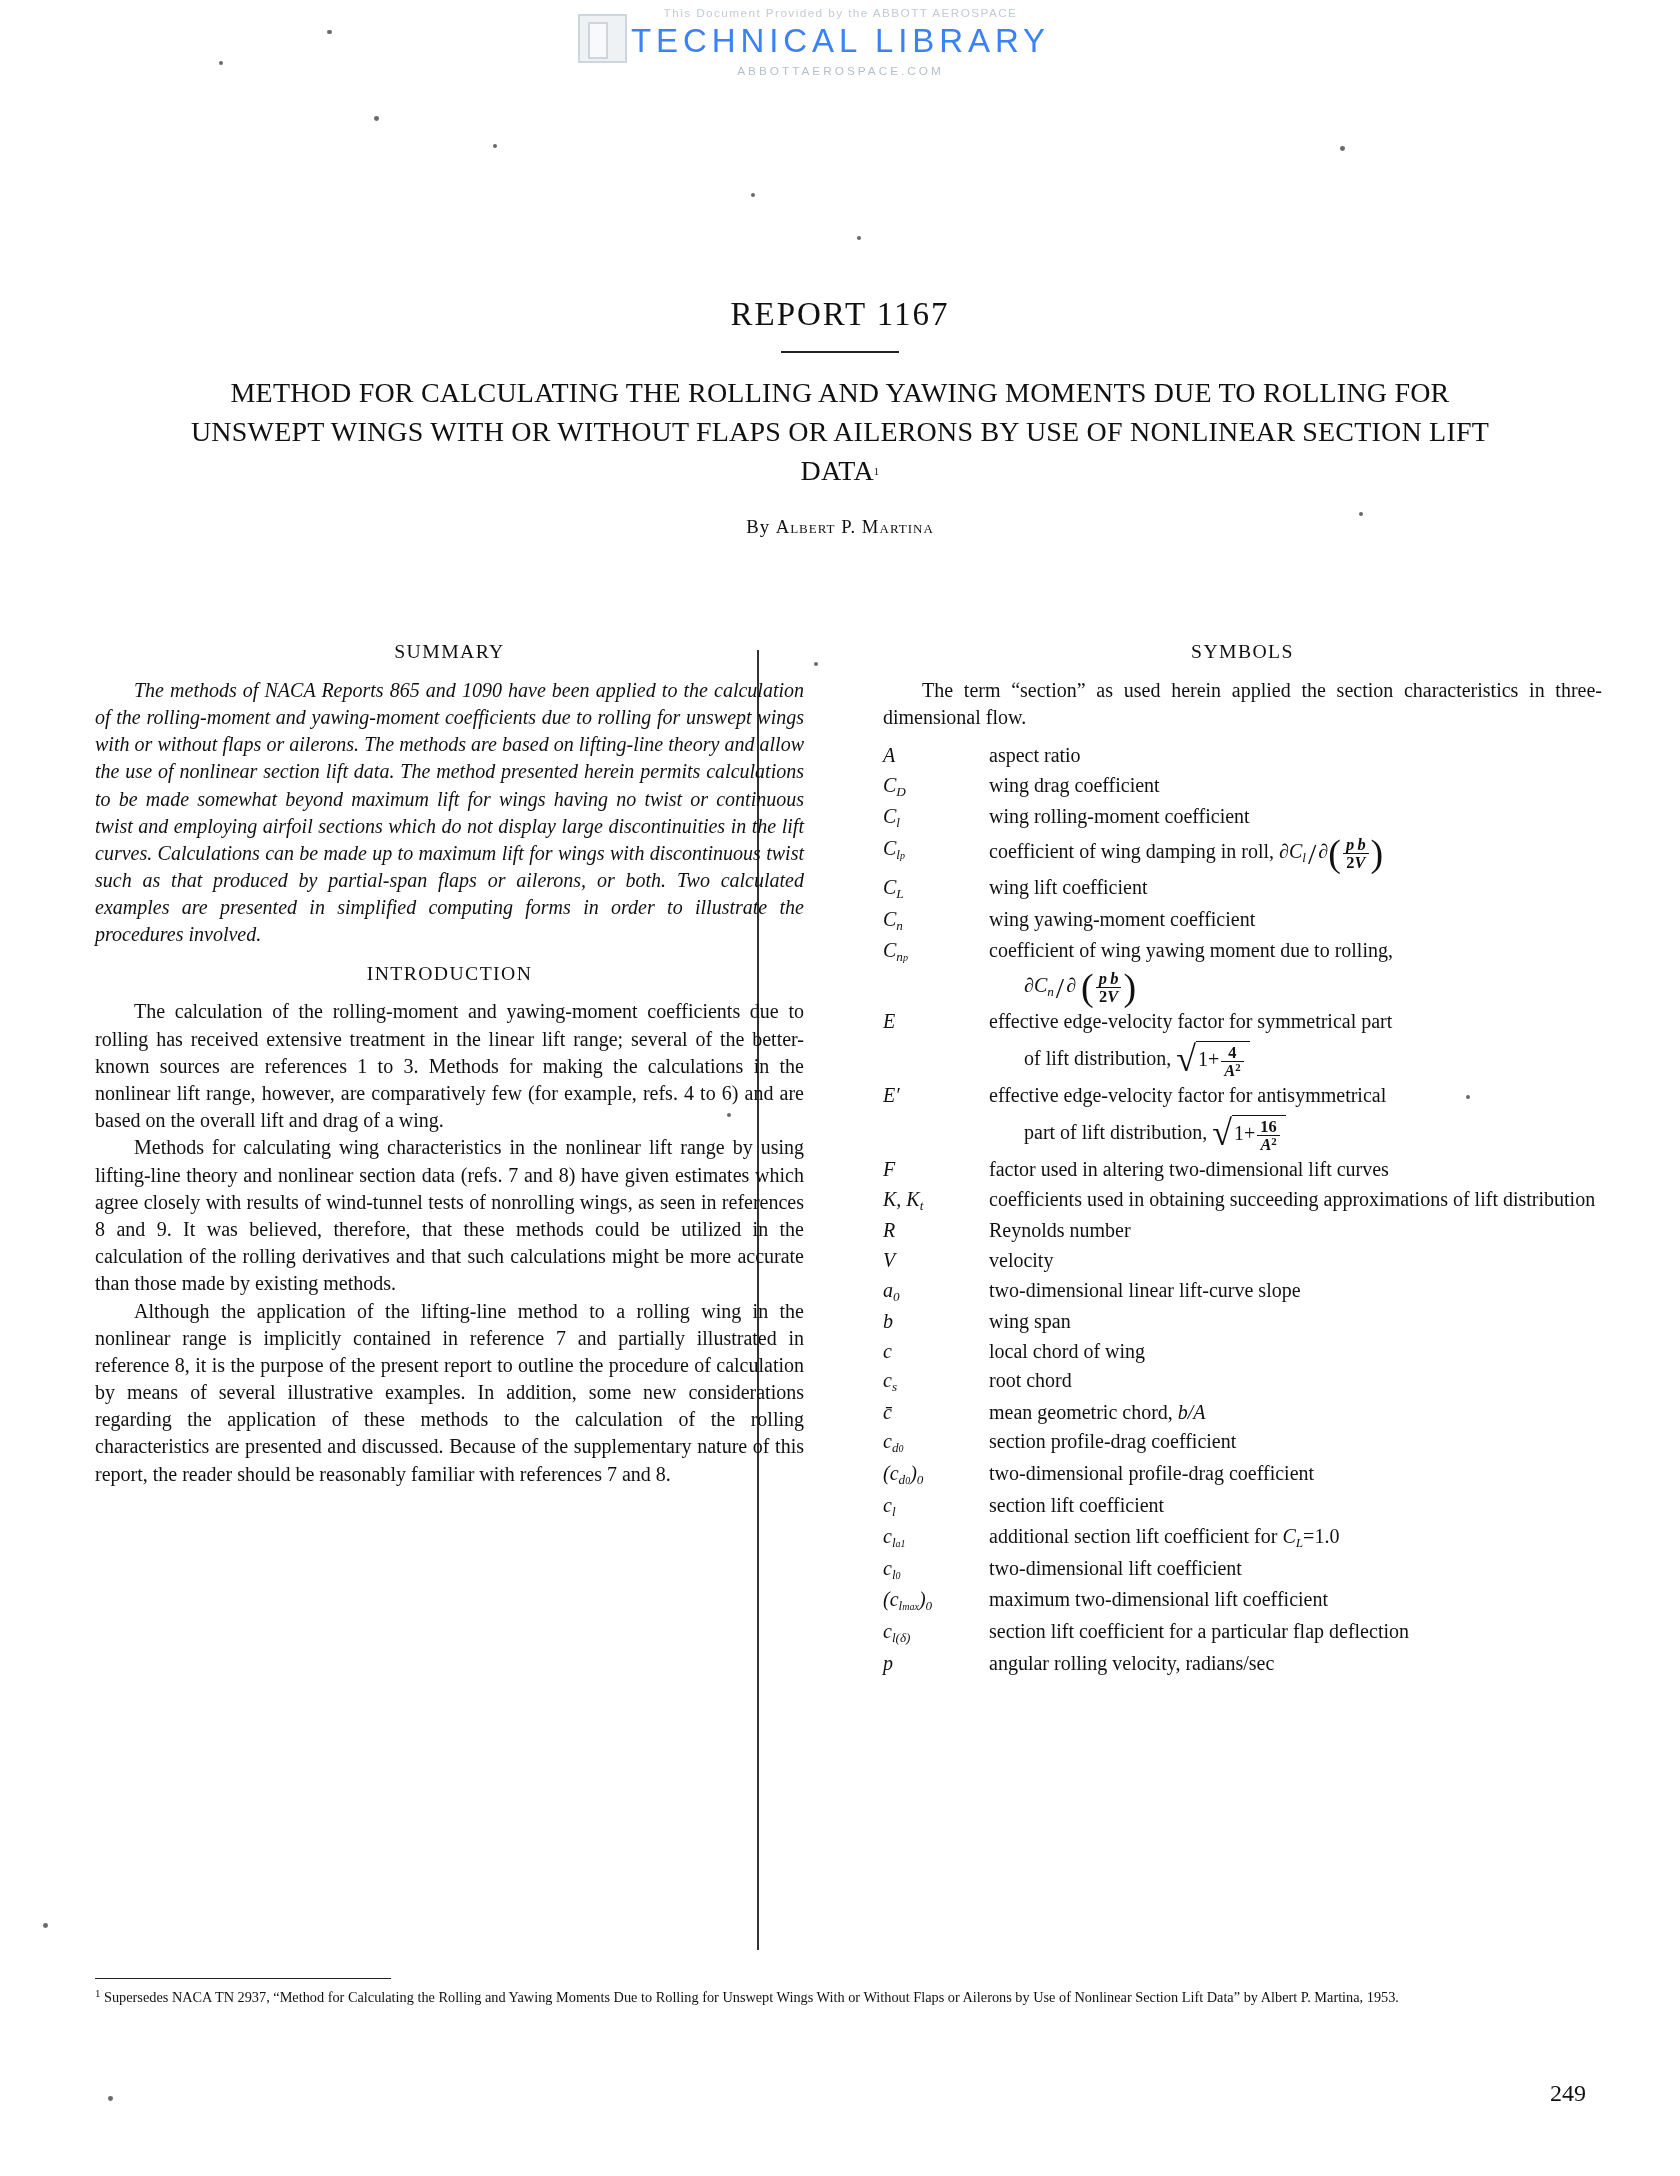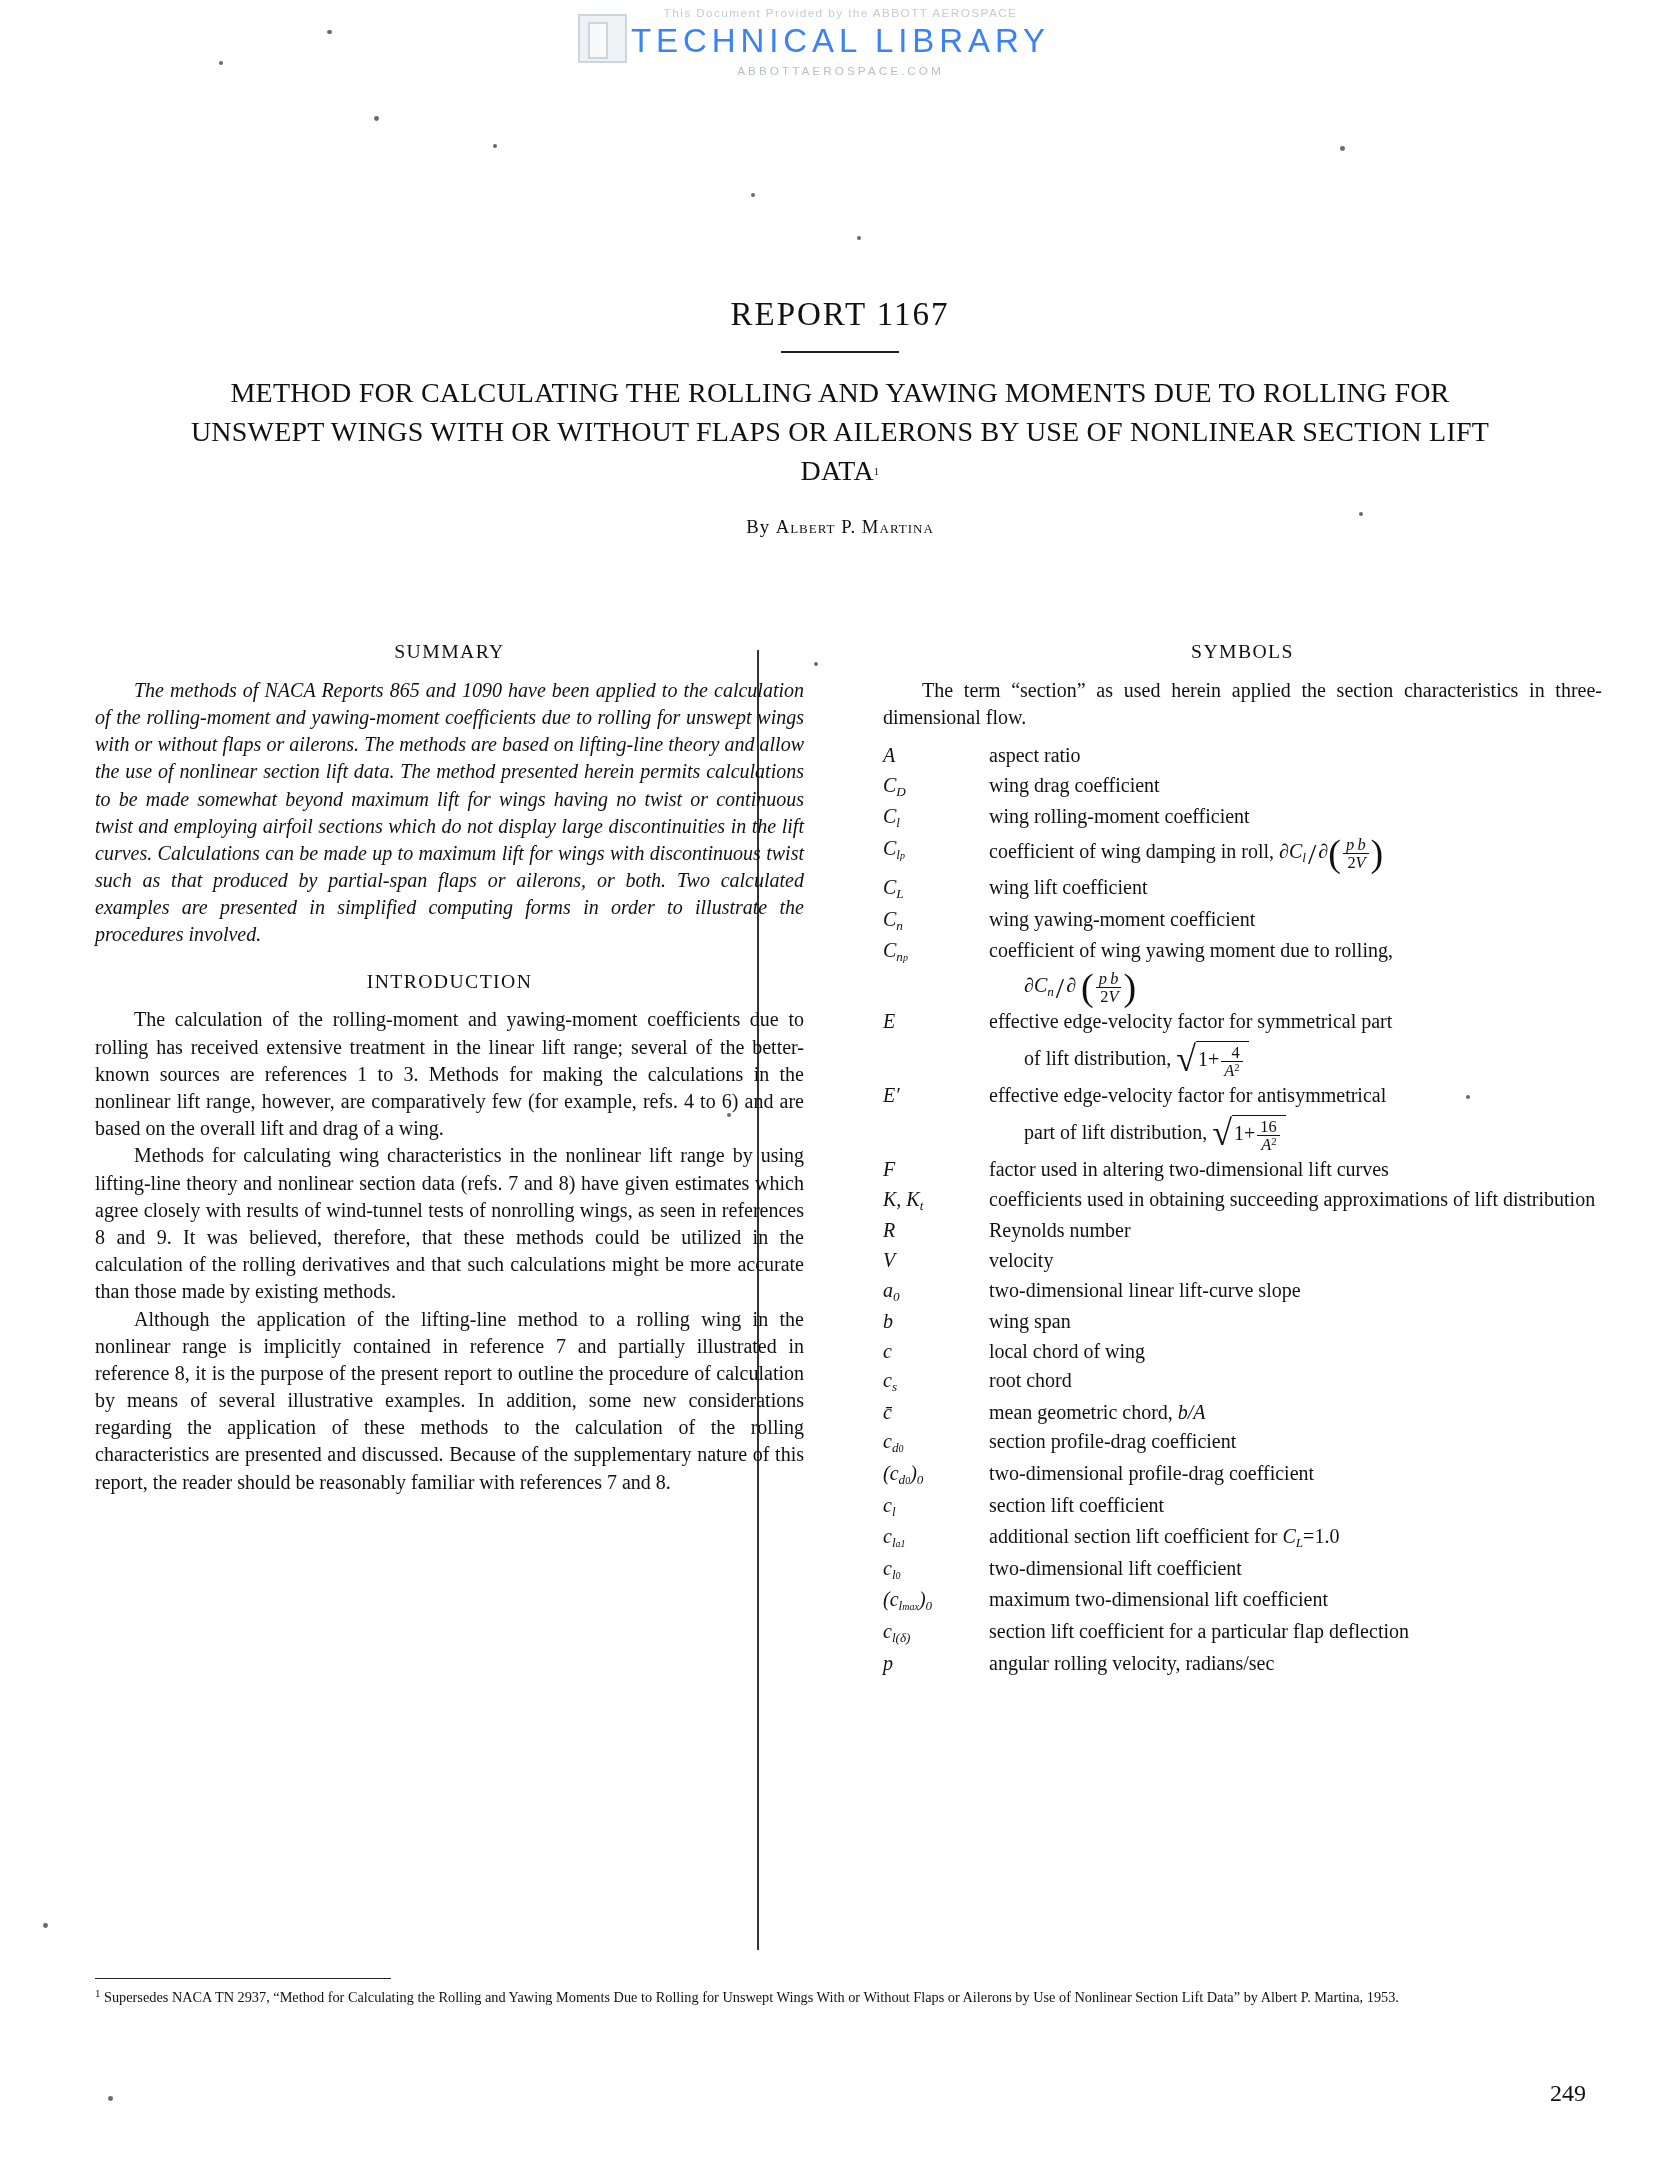--- a/index.html
+++ b/index.html
@@ -129,21 +129,21 @@
     background: #333;
   }
 
   .sec-head {
     text-align: center;
     font-size: 19.7px;
     letter-spacing: 1.4px;
     margin-bottom: 13.8px;
     font-family: "Liberation Serif", serif;
   }
-  .sec-head.second { margin-top: 21px; }
+  .sec-head.second { margin-top: 13px; }
 
   p.body {
     font-size: 20px;
     line-height: 1.36;
     text-align: justify;
     margin: 0 0 0 0;
     text-indent: 39px;
     hyphens: none;
   }
   p.body.italic {
@@ -185,24 +185,25 @@
   .tall td { padding-top: 7.9px; padding-bottom: 7.9px; }
 
   
   .it { font-style: italic; }
   .sub { font-size: 0.66em; vertical-align: -0.28em; font-style: italic; }
   .sub2 { font-size: 0.5em; vertical-align: -0.42em; font-style: italic; }
   .sup { font-size: 0.66em; vertical-align: 0.45em; }
   .frac {
     display: inline-block;
     vertical-align: middle;
-    text-align: right;
+    text-align: center;
     font-size: 0.82em;
     line-height: 1.05;
     margin: 0 2px;
+    font-weight: bold;
   }
   .frac .num { display: block; border-bottom: 1px solid #111; padding: 0 3px; }
   .frac .den { display: block; padding: 0 3px; }
   .paren-big {
     display: inline-block;
     font-size: 1.9em;
     vertical-align: middle;
     font-family: "Liberation Serif", serif;
     line-height: 0.8;
   }

